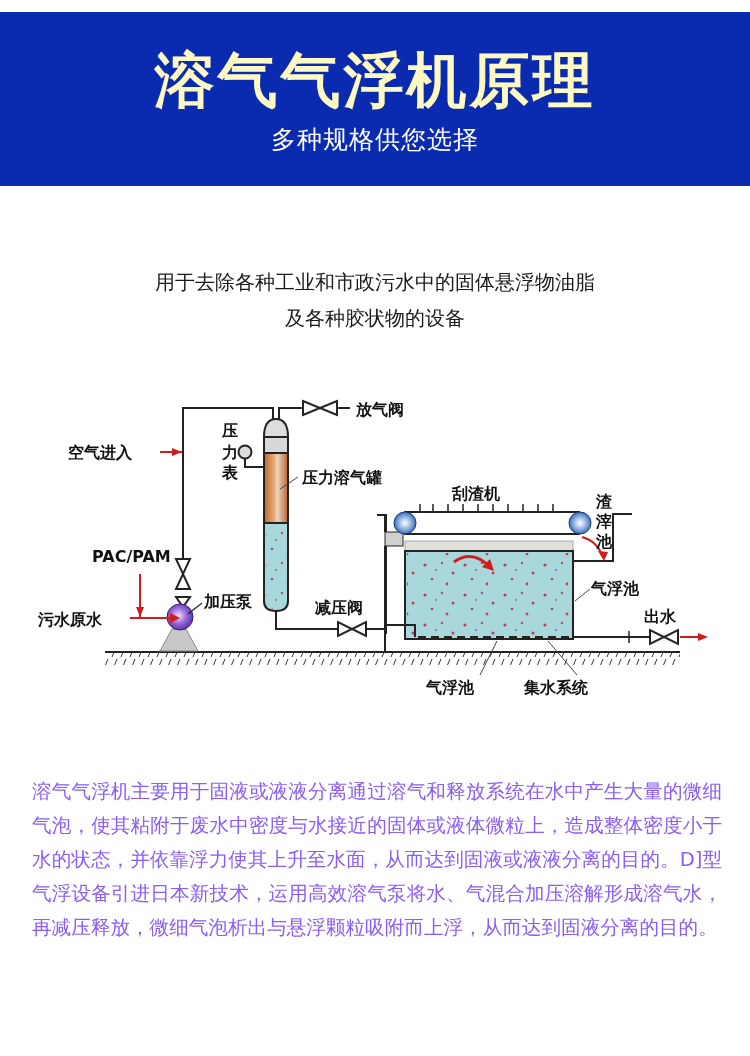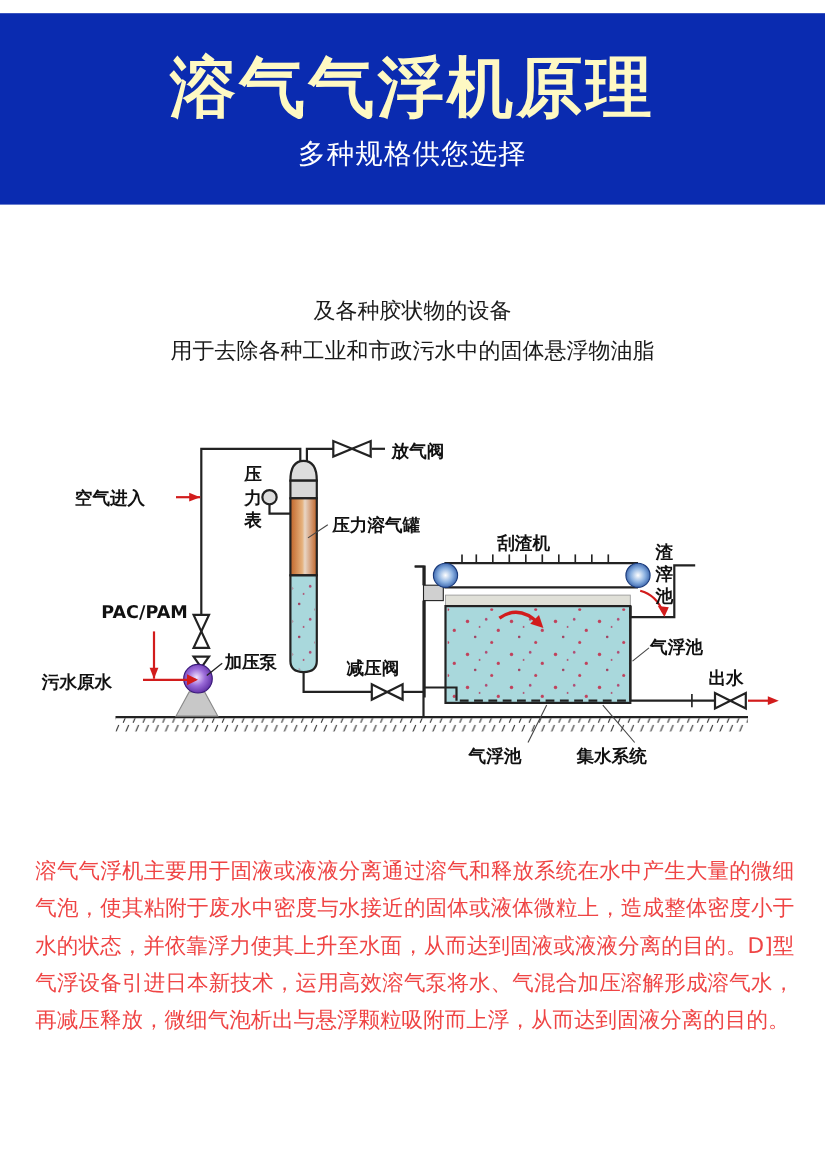--- a/index.html
+++ b/index.html
@@ -20,35 +20,35 @@
   .intro {
     position: absolute; top: 264px; left: 0; width: 750px; text-align: center;
     font-size: 20px; line-height: 36px; color: #1a1a1a;
   }
   .diagram {
     position: absolute; left: 20px; top: 379px; width: 720px; height: 330px;
   }
   .diagram svg { width: 720px; height: 330px; display: block; }
   .desc {
     position: absolute; left: 32px; top: 775px; width: 690px;
-    font-size: 19.6px; line-height: 34px; color: #ef4444; text-align: justify;
+    font-size: 19.6px; line-height: 34px; color: #8b5cf6; text-align: justify;
   }
   .lbl { font-family: "DejaVu Sans", "Liberation Sans", sans-serif; font-weight: bold; fill: #111; }
 </style>
 </head>
 <body>
 
 <div class="banner">
   <div class="banner-title">溶气气浮机原理</div>
   <div class="banner-sub">多种规格供您选择</div>
 </div>
 
 <div class="intro">
+  <div>用于去除各种工业和市政污水中的固体悬浮物油脂</div>
   <div>及各种胶状物的设备</div>
-  <div>用于去除各种工业和市政污水中的固体悬浮物油脂</div>
 </div>
 
 <div class="diagram">
   <svg viewBox="0 0 720 330" xmlns="http://www.w3.org/2000/svg">
     <defs>
       <linearGradient id="copper" x1="0" x2="1" y1="0" y2="0">
         <stop offset="0" stop-color="#c0652a"></stop>
         <stop offset="0.45" stop-color="#e6b27d"></stop>
         <stop offset="0.55" stop-color="#e8d6c6"></stop>
         <stop offset="1" stop-color="#c0652a"></stop>

